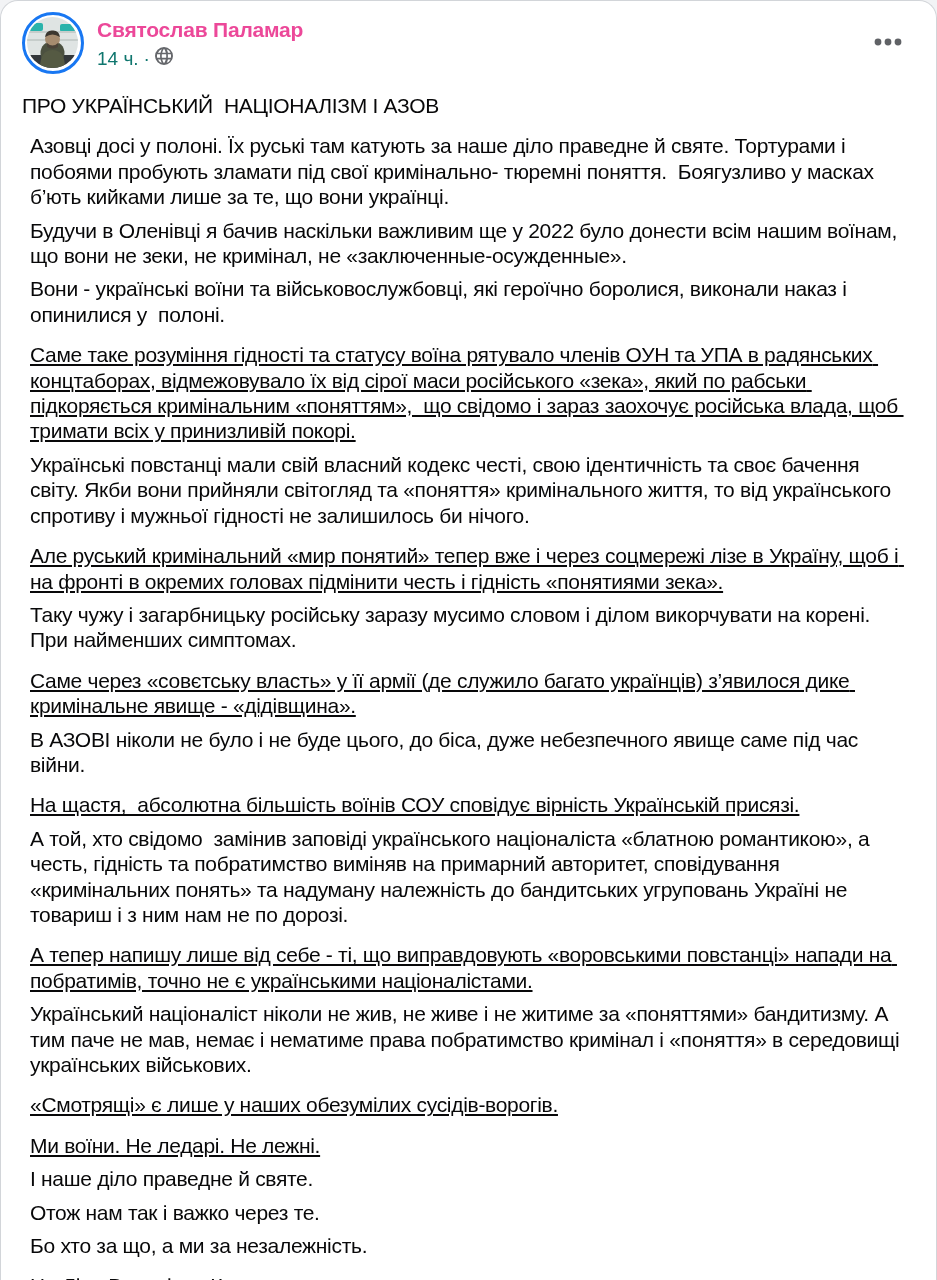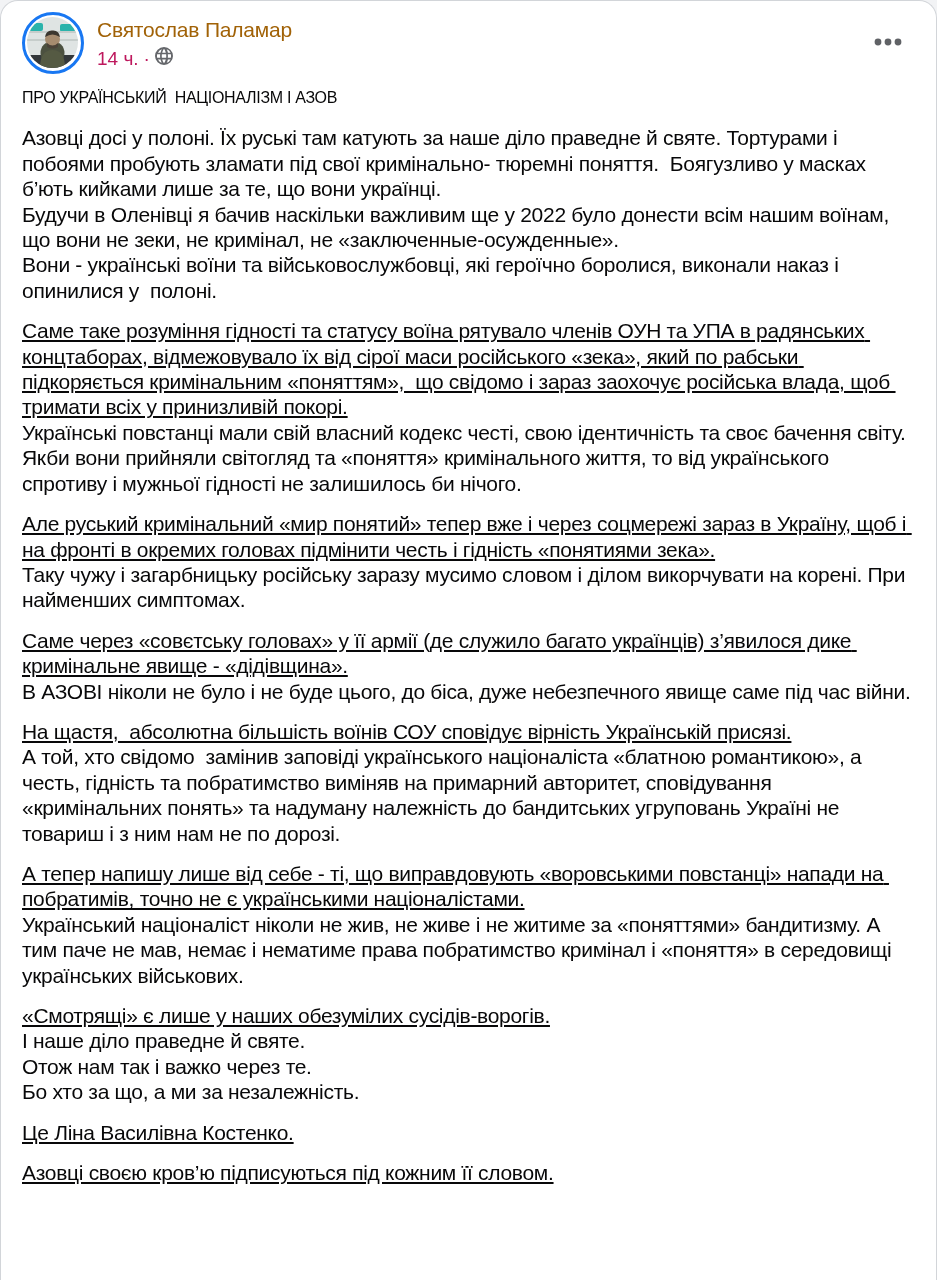--- a/index.html
+++ b/index.html
@@ -42,31 +42,31 @@
     display: block;
   }
   .header-text {
     margin-left: 13px;
     padding-top: 5px;
     flex: 1 1 auto;
     min-width: 0;
   }
   .author {
     font-size: 21px;
-    font-weight: normal;
-    color: #a16207;
+    font-weight: bold;
+    color: #ec4899;
     letter-spacing: -0.2px;
     line-height: 26px;
     cursor: pointer;
   }
   .meta {
     display: flex;
     align-items: center;
     margin-top: 3px;
-    color: #be185d;
+    color: #0f766e;
     font-size: 19px;
     line-height: 23px;
     gap: 5px;
   }
   .globe { display: inline-block; margin-top: 1px; }
   .more-btn {
     position: absolute;
     top: 26px;
     right: 26px;
     width: 44px; height: 30px;
@@ -80,28 +80,28 @@
   }
   
   .post-body {
     padding: 11px 21px 24px 21px;
     color: #080809;
     font-size: 21px;
     line-height: 25.4px;
     letter-spacing: -0.3px;
   }
   .post-title {
-    margin: 0 0 15px 0;
+    margin: 8px 0 15px 0;
     font-weight: normal;
-    font-size: 16px;
+    font-size: 21px;
     line-height: 25.4px;
     white-space: pre-wrap;
   }
   .post-body p {
-    margin: 0;
+    margin: 8px;
     white-space: pre-wrap;
   }
   .post-body p.gap { margin-top: 15px; text-decoration: underline; }
 </style>
 </head>
 <body>
 
 <div class="card">
 
   <div class="header">
@@ -147,29 +147,30 @@
   </div>
 
   <div class="post-body">
     <h2 class="post-title">ПРО УКРАЇНСЬКИЙ  НАЦІОНАЛІЗМ І АЗОВ</h2>
 
     <p>Азовці досі у полоні. Їх руські там катують за наше діло праведне й святе. Тортурами і побоями пробують зламати під свої кримінально- тюремні поняття.  Боягузливо у масках б’ють кийками лише за те, що вони українці.</p>
     <p>Будучи в Оленівці я бачив наскільки важливим ще у 2022 було донести всім нашим воїнам, що вони не зеки, не кримінал, не «заключенные-осужденные».</p>
     <p>Вони - українські воїни та військовослужбовці, які героїчно боролися, виконали наказ і опинилися у  полоні.</p>
     <p class="gap">Саме таке розуміння гідності та статусу воїна рятувало членів ОУН та УПА в радянських концтаборах, відмежовувало їх від сірої маси російського «зека», який по рабськи підкоряється кримінальним «поняттям»,  що свідомо і зараз заохочує російська влада, щоб тримати всіх у принизливій покорі.</p>
     <p>Українські повстанці мали свій власний кодекс честі, свою ідентичність та своє бачення світу. Якби вони прийняли світогляд та «поняття» кримінального життя, то від українського спротиву і мужньої гідності не залишилось би нічого.</p>
-    <p class="gap">Але руський кримінальний «мир понятий» тепер вже і через соцмережі зараз в Україну, щоб і на фронті в окремих головах підмінити честь і гідність «понятиями зека».</p>
+    <p class="gap">Але руський кримінальний «мир понятий» тепер вже і через соцмережі лізе в Україну, щоб і на фронті в окремих головах підмінити честь і гідність «понятиями зека».</p>
     <p>Таку чужу і загарбницьку російську заразу мусимо словом і ділом викорчувати на корені. При найменших симптомах.</p>
-    <p class="gap">Саме через «совєтську головах» у її армії (де служило багато українців) з’явилося дике кримінальне явище - «дідівщина».</p>
+    <p class="gap">Саме через «совєтську власть» у її армії (де служило багато українців) з’явилося дике кримінальне явище - «дідівщина».</p>
     <p>В АЗОВІ ніколи не було і не буде цього, до біса, дуже небезпечного явище саме під час війни.</p>
     <p class="gap">На щастя,  абсолютна більшість воїнів СОУ сповідує вірність Українській присязі.</p>
     <p>А той, хто свідомо  замінив заповіді українського націоналіста «блатною романтикою», а честь, гідність та побратимство виміняв на примарний авторитет, сповідування «кримінальних понять» та надуману належність до бандитських угруповань Україні не товариш і з ним нам не по дорозі.</p>
     <p class="gap">А тепер напишу лише від себе - ті, що виправдовують «воровськими повстанці» напади на побратимів, точно не є українськими націоналістами.</p>
     <p>Український націоналіст ніколи не жив, не живе і не житиме за «поняттями» бандитизму. А тим паче не мав, немає і нематиме права побратимство кримінал і «поняття» в середовищі українських військових.</p>
     <p class="gap">«Смотрящі» є лише у наших обезумілих сусідів-ворогів.</p>
+    <p class="gap">Ми воїни. Не ледарі. Не лежні.</p>
     <p>І наше діло праведне й святе.</p>
     <p>Отож нам так і важко через те.</p>
     <p>Бо хто за що, а ми за незалежність.</p>
     <p class="gap">Це Ліна Василівна Костенко.</p>
     <p class="gap">Азовці своєю кров’ю підписуються під кожним її словом.</p>
   </div>
 
 </div>
 
 </body></html>

